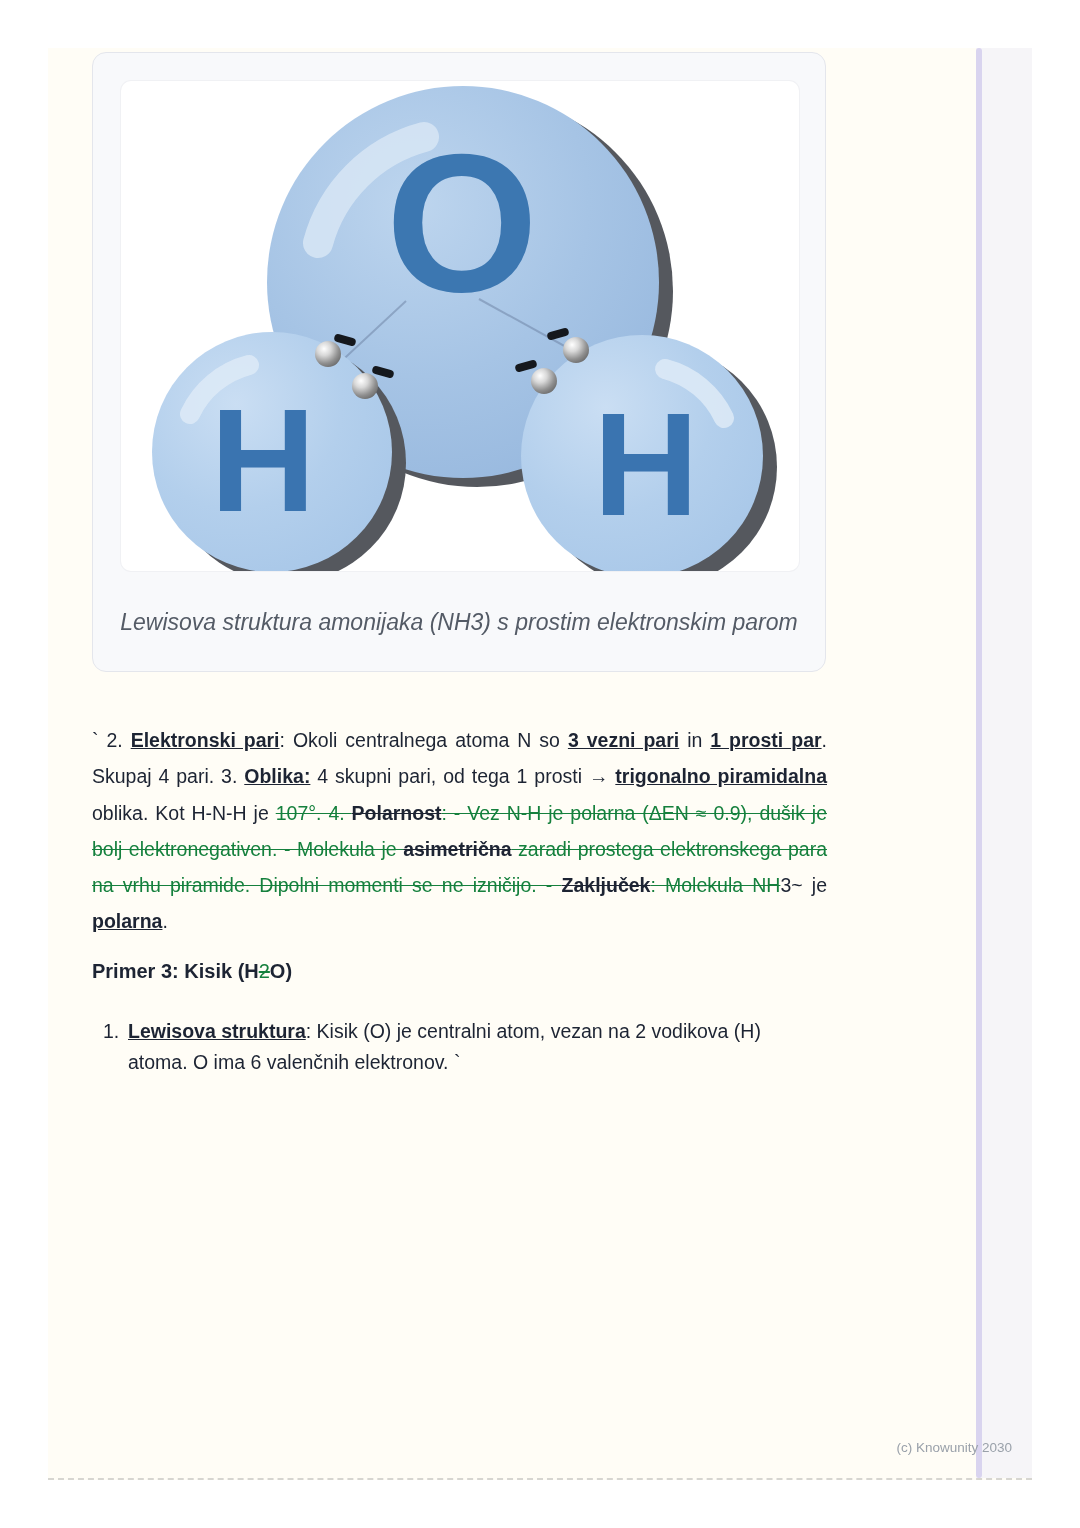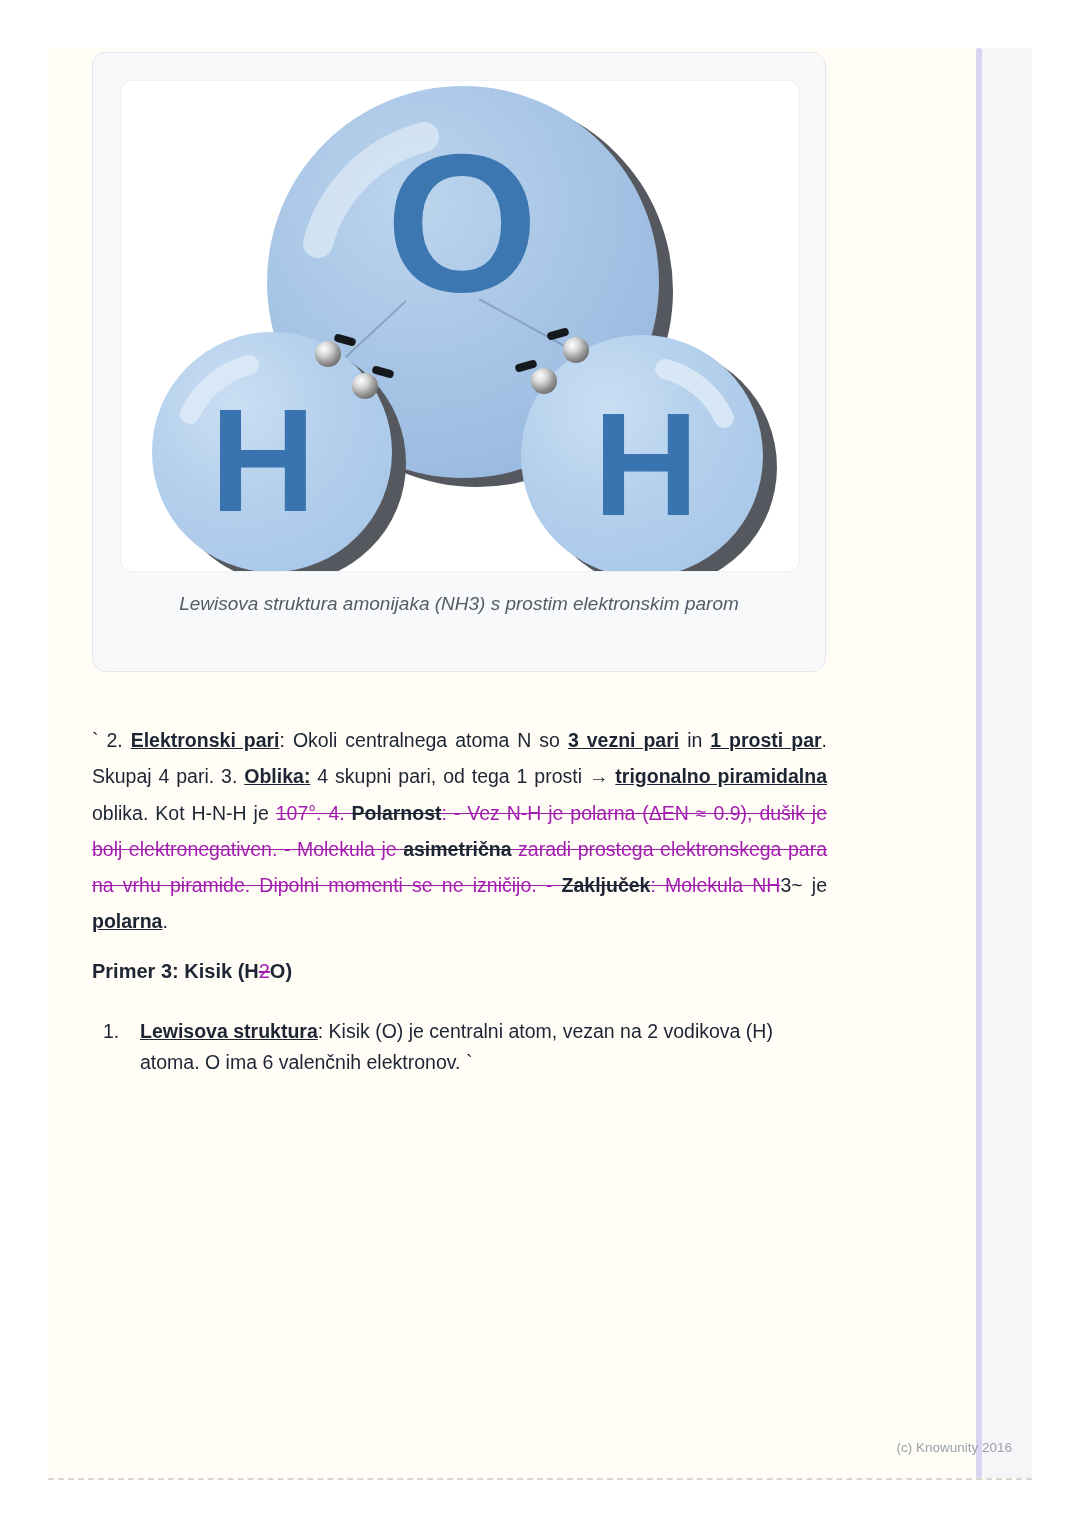--- a/index.html
+++ b/index.html
@@ -14,35 +14,35 @@
   .scroll-strip{position:absolute;top:0;right:0;bottom:0;width:56px;
         background:#f6f5f8;z-index:1;}
   .scroll-thumb{position:absolute;left:0;top:0;bottom:0;width:6px;
         background:#d9d4ef;border-radius:3px;}
 
   
   .card{position:absolute;left:44px;top:4px;width:734px;height:620px;
         background:#f8f9fb;border:1px solid #e4e6ec;border-radius:14px;box-sizing:border-box;}
   .image-card{position:absolute;left:28px;top:28px;width:678px;height:490px;
         background:#ffffff;border-radius:10px;overflow:hidden;box-shadow:0 0 0 1px #f0f1f4;}
-  .caption{position:absolute;left:0;right:0;top:540px;text-align:center;
-        font-style:italic;font-size:19px;color:#545b66;}
+  .caption{position:absolute;left:0;right:0;top:556px;text-align:center;
+        font-style:italic;font-size:23px;color:#545b66;}
 
   
   .content{position:absolute;left:44px;top:674px;width:735px;color:#1d2433;}
   .para{font-size:19.5px;line-height:36.3px;text-align:justify;margin:0;}
   .heading{font-size:20px;line-height:30px;font-weight:700;margin:16px 0 0 0;}
   .list-item{display:flex;margin:30px 0 0 0;font-size:19.5px;line-height:31.5px;}
   .list-item .num{width:36px;box-sizing:border-box;padding-left:11px;flex:none;}
-  .list-item .li-text{flex:1;padding-right:20px;margin-left:12px;}
+  .list-item .li-text{flex:1;padding-right:20px;}
 
   
   .b{font-weight:700;text-decoration:underline;}
   .s{text-decoration:line-through;}
-  .s:not(.b){color:#a21caf;}
+  .s:not(.b){color:#15803d;}
   .g{color:#8a909a;font-weight:400;}
 
   .footer{position:absolute;right:20px;top:1392px;font-size:13.5px;color:#9aa1aa;z-index:2;}
 
   svg text{font-family:"Liberation Sans",sans-serif;font-weight:700;}
 </style>
 </head>
 <body>
 
 <div class="page">
@@ -107,15 +107,15 @@
 
   <div class="content">
     <p class="para"><span>` 2. </span><span class="b">Elektronski pari</span><span>: Okoli centralnega atoma N so </span><span class="b">3 vezni pari</span><span> in </span><span class="b">1 prosti par</span><span>. Skupaj 4 pari. 3. </span><span class="b">Oblika:</span><span> 4 skupni pari, od tega 1 prosti → </span><span class="b">trigonalno piramidalna</span><span> oblika. Kot H-N-H je </span><span class="s">107°. 4. </span><span class="b s">Polarnost</span><span class="s">: - Vez N-H je polarna (ΔEN ≈ 0.9), dušik je bolj elektronegativen. - Molekula je </span><span class="b s">asimetrična</span><span class="s"> zaradi prostega elektronskega para na vrhu piramide. Dipolni momenti se ne izničijo. - </span><span class="b s">Zaključek</span><span class="s">: Molekula NH</span><span>3~ je </span><span class="b">polarna</span><span>.</span></p>
     <h3 class="heading"><span>Primer 3: Kisik (H</span><span class="s g">2</span><span>O)</span></h3>
     <div class="list-item">
       <span class="num">1.</span>
       <span class="li-text"><span class="b">Lewisova struktura</span><span>: Kisik (O) je centralni atom, vezan na 2 vodikova (H) atoma. O ima 6 valenčnih elektronov. `</span></span>
     </div>
   </div>
 
-  <div class="footer">(c) Knowunity 2016</div>
+  <div class="footer">(c) Knowunity 2030</div>
 
 </div>
 
 </body></html>

